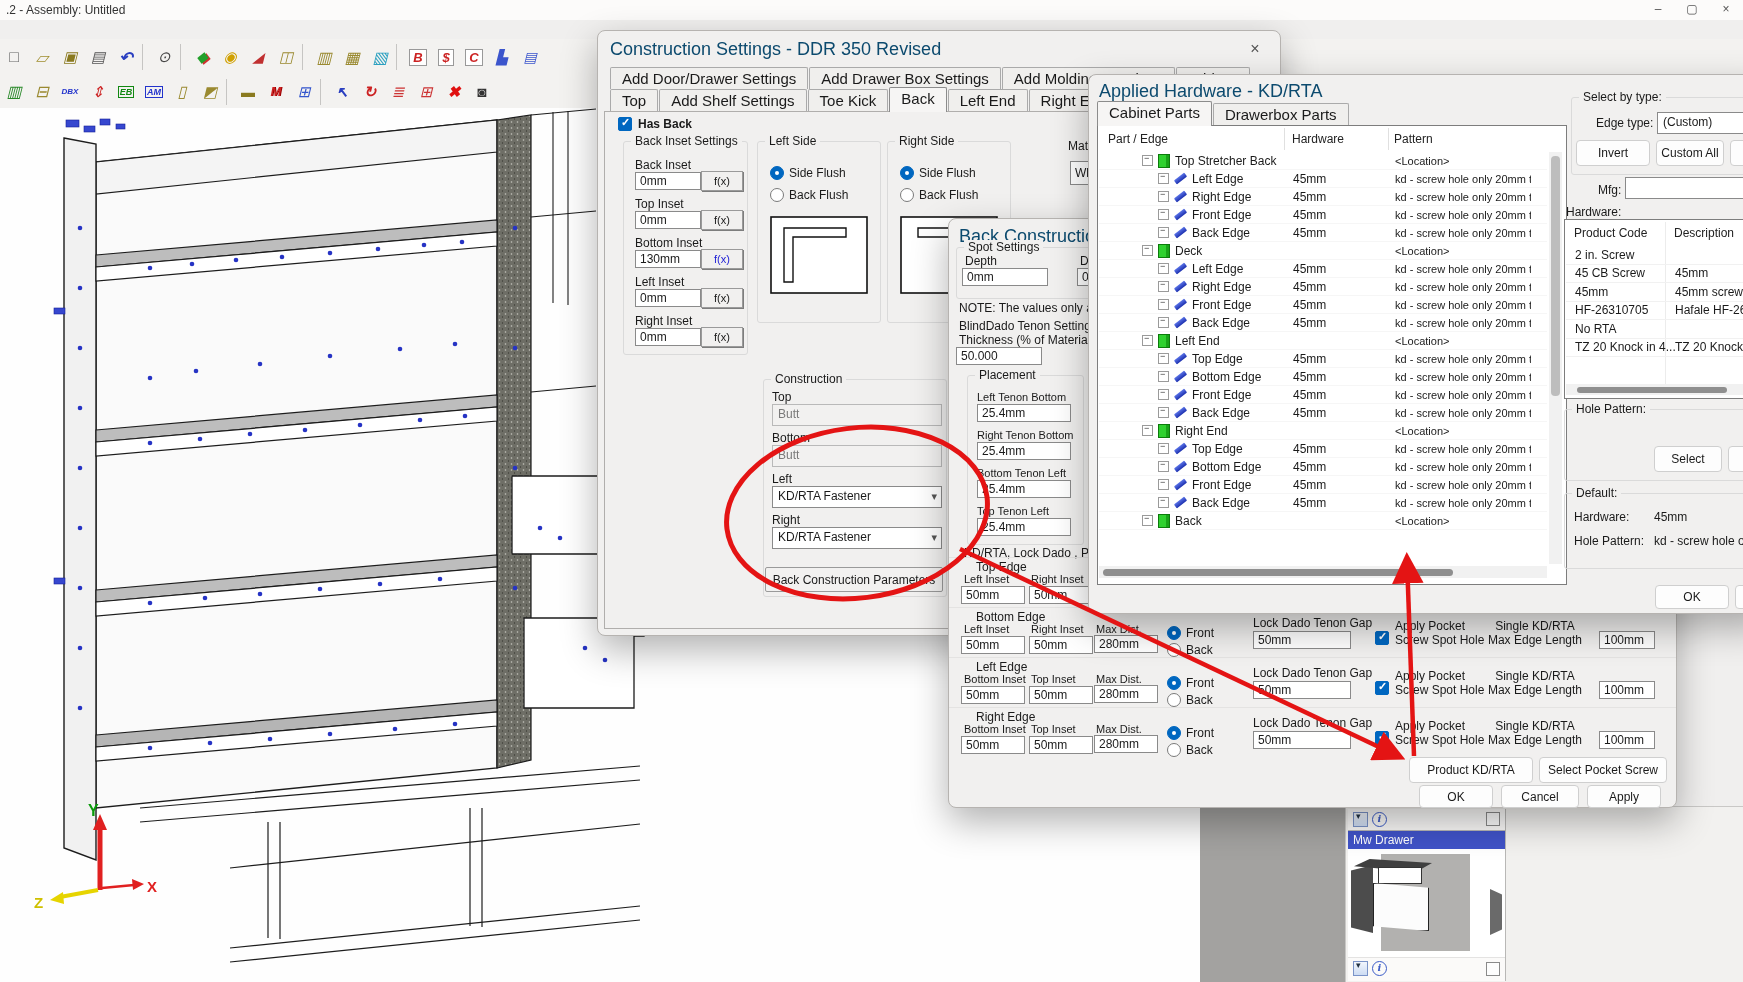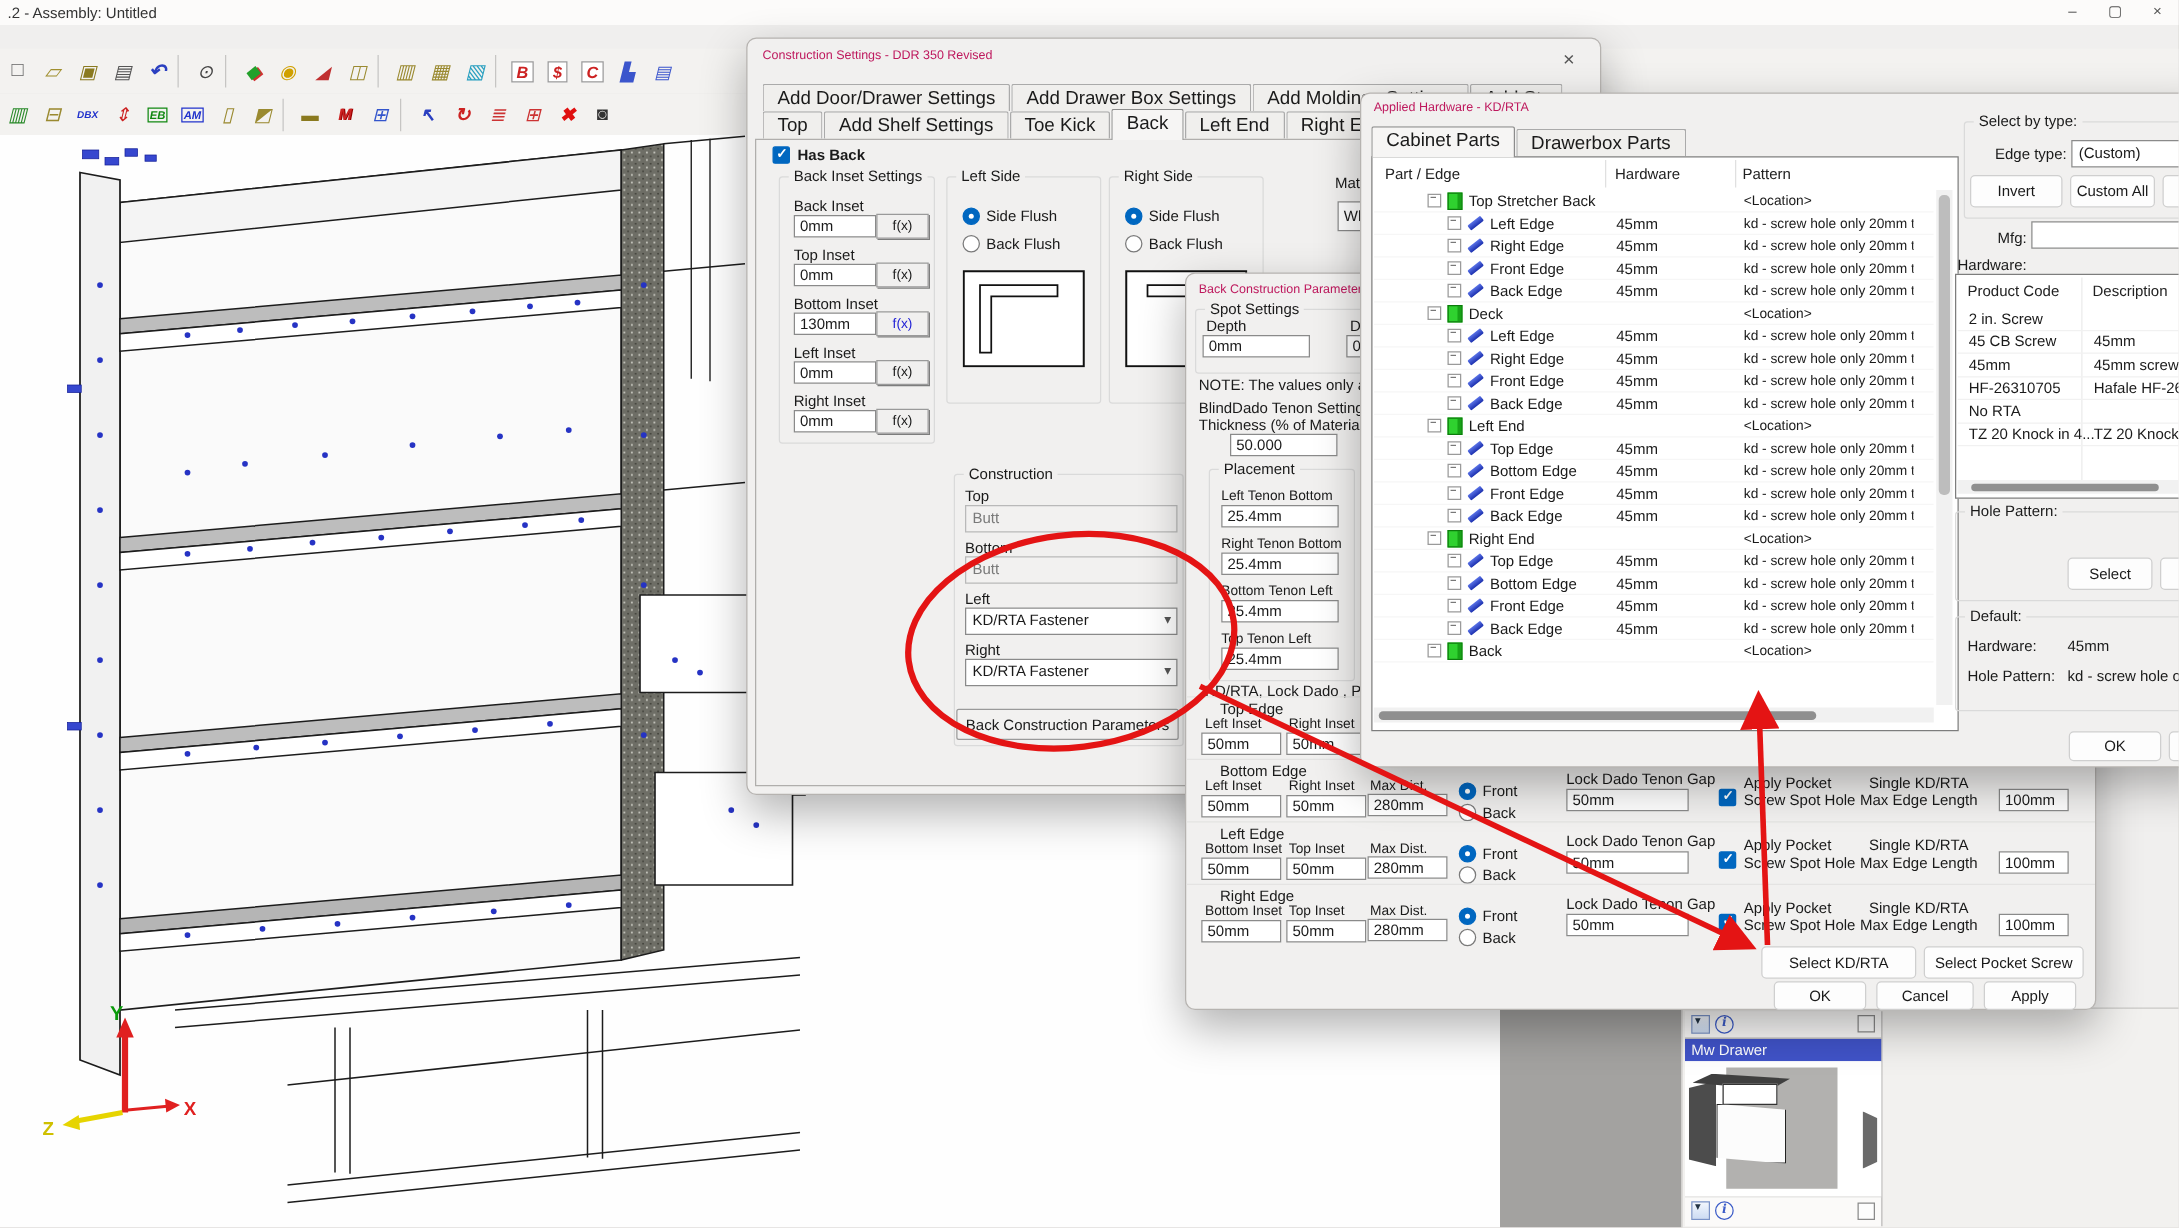--- a/index.html
+++ b/index.html
@@ -17,21 +17,21 @@
   .fxb.blue-true{color:#2323d6;}
   .grp{position:absolute;border:1px solid #dadada;border-radius:3px;}
   .glab{position:absolute;top:-8px;left:7px;background:#f1f0ef;padding:0 4px;font-size:12px;white-space:nowrap;}
   .chk{position:absolute;width:14px;height:14px;border:1px solid #7a7a7a;background:#fff;border-radius:2px;box-sizing:border-box;}
   .chk.on{background:#0067c0;border-color:#0067c0;}
   .chk.on::after{content:"✓";position:absolute;left:2px;top:-2px;color:#fff;font-size:11px;font-weight:bold;}
   .rad{position:absolute;width:14px;height:14px;border:1px solid #7a7a7a;border-radius:50%;background:#fff;box-sizing:border-box;}
   .rad.on{background:#0067c0;border-color:#0067c0;}
   .rad.on::after{content:"";position:absolute;left:4px;top:4px;width:4px;height:4px;border-radius:50%;background:#fff;}
   .dlg{position:absolute;background:#f1f0ef;border:1px solid #b6b3b0;border-radius:8px;box-shadow:0 14px 36px rgba(0,0,0,.30);}
-  .dtitle{position:absolute;left:12px;top:8px;font-size:10px;color:#be185d;white-space:nowrap;}
+  .dtitle{position:absolute;left:12px;top:8px;font-size:18px;color:#0c4a6e;white-space:nowrap;}
   
   #titlebar{left:0;top:0;width:1743px;height:20px;background:#fcfbfa;}
   #titletext{left:6px;top:3px;font-size:12px;color:#333;}
   #wctrl{right:0;top:0;height:20px;display:flex;}
   #wctrl span{width:34px;text-align:center;font-size:12px;color:#555;line-height:18px;}
   #menubar{left:0;top:20px;width:1743px;height:19px;background:#fcfbfa;display:flex;align-items:center;}
   #menubar span{padding:0 9px;font-size:12px;}
   .tbar{left:0;width:1743px;background:#f3f2f0;display:flex;align-items:center;border-bottom:1px solid #e2e1df;}
   #tbar1{top:39px;height:36px;}
   #tbar2{top:75px;height:33px;}
@@ -547,21 +547,21 @@
       <span class="glab">Spot Settings</span>
       <span class="lb" style="left:8px;top:6px;">Depth</span>
       <span class="tbx" style="left:5px;top:20px;width:76px;height:16px;">0mm</span>
       <span class="lb" style="left:123px;top:6px;">D</span>
       <span class="tbx" style="left:120px;top:20px;width:60px;height:16px;">0</span>
     </div>
     <span class="lb" style="left:10px;top:82px;">NOTE: The values only a</span>
 
     <span class="lb" style="left:10px;top:100px;">BlindDado Tenon Settings</span>
     <span class="lb" style="left:10px;top:114px;">Thickness (% of Material)</span>
-    <span class="tbx" style="left:7px;top:128px;width:76px;height:16px;margin-left:28px;">50.000</span>
+    <span class="tbx" style="left:7px;top:128px;width:76px;height:16px;">50.000</span>
 
     <div class="grp" style="left:18px;top:156px;width:115px;height:168px;">
       <span class="glab">Placement</span>
 
         <div class="pit">
           <span class="lb lb11">Left Tenon Bottom</span>
           <span class="tbx">25.4mm</span>
         </div>
 
         <div class="pit">
@@ -671,21 +671,21 @@
             </span>
             <span class="b2l bsg">
               <span style="display:block;">Single KD/RTA</span>
               <span style="display:block;">Max Edge Length</span>
             </span>
             <span class="tbx blen">100mm</span>
           </span>
         </div>
       </div>
 
-    <span class="btn" style="left:460px;top:538px;width:122px;height:24px;">Select KD/RTA</span>
+    <span class="btn" style="left:460px;top:538px;width:122px;height:24px;">Product KD/RTA</span>
     <span class="btn" style="left:590px;top:538px;width:126px;height:24px;">Select Pocket Screw</span>
     <span class="btn" style="left:470px;top:566px;width:72px;height:21px;">OK</span>
     <span class="btn" style="left:552px;top:566px;width:76px;height:21px;">Cancel</span>
     <span class="btn" style="left:638px;top:566px;width:72px;height:21px;">Apply</span>
   </div>
 
   <div class="dlg" style="left:1088px;top:74px;width:680px;height:538px;z-index:30;">
     <span class="dtitle" style="left:10px;top:6px;">Applied Hardware - KD/RTA</span>
     <div class="tabrow" style="left:8px;top:28px;">
 

